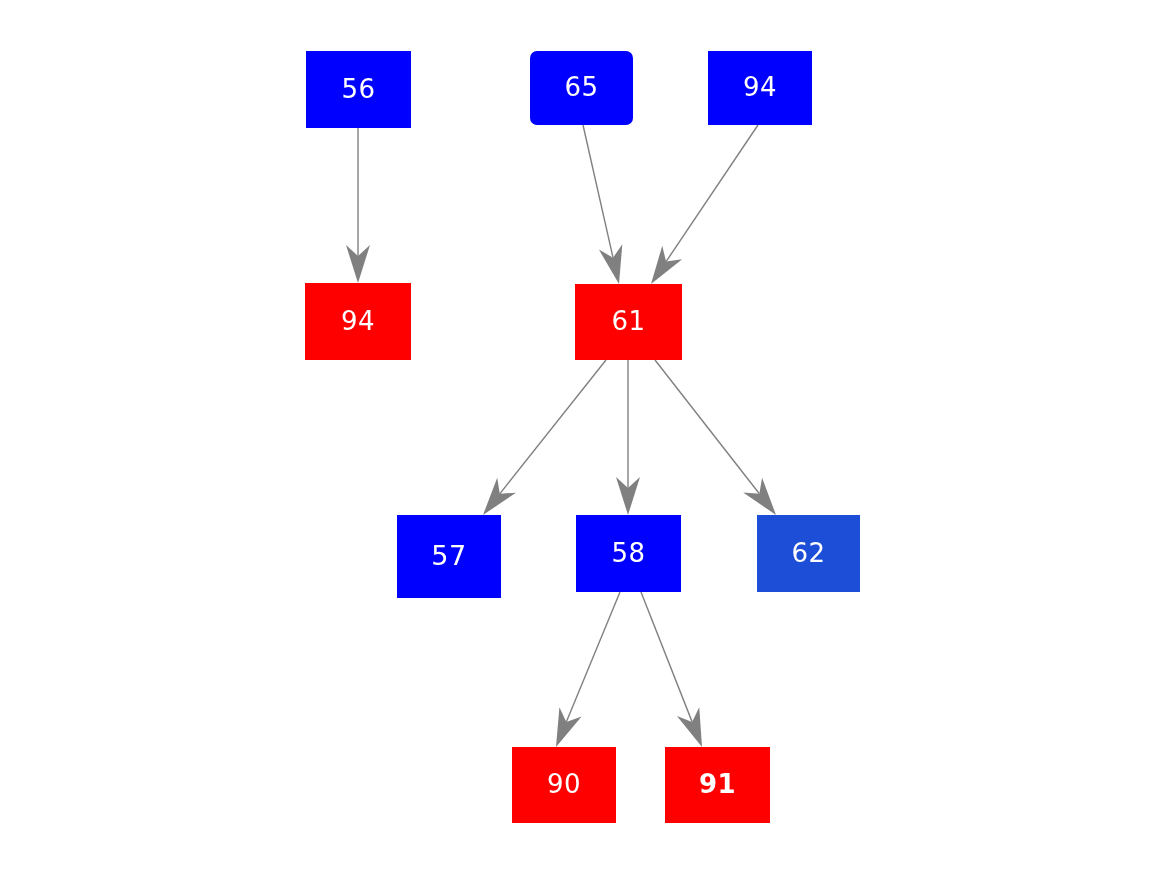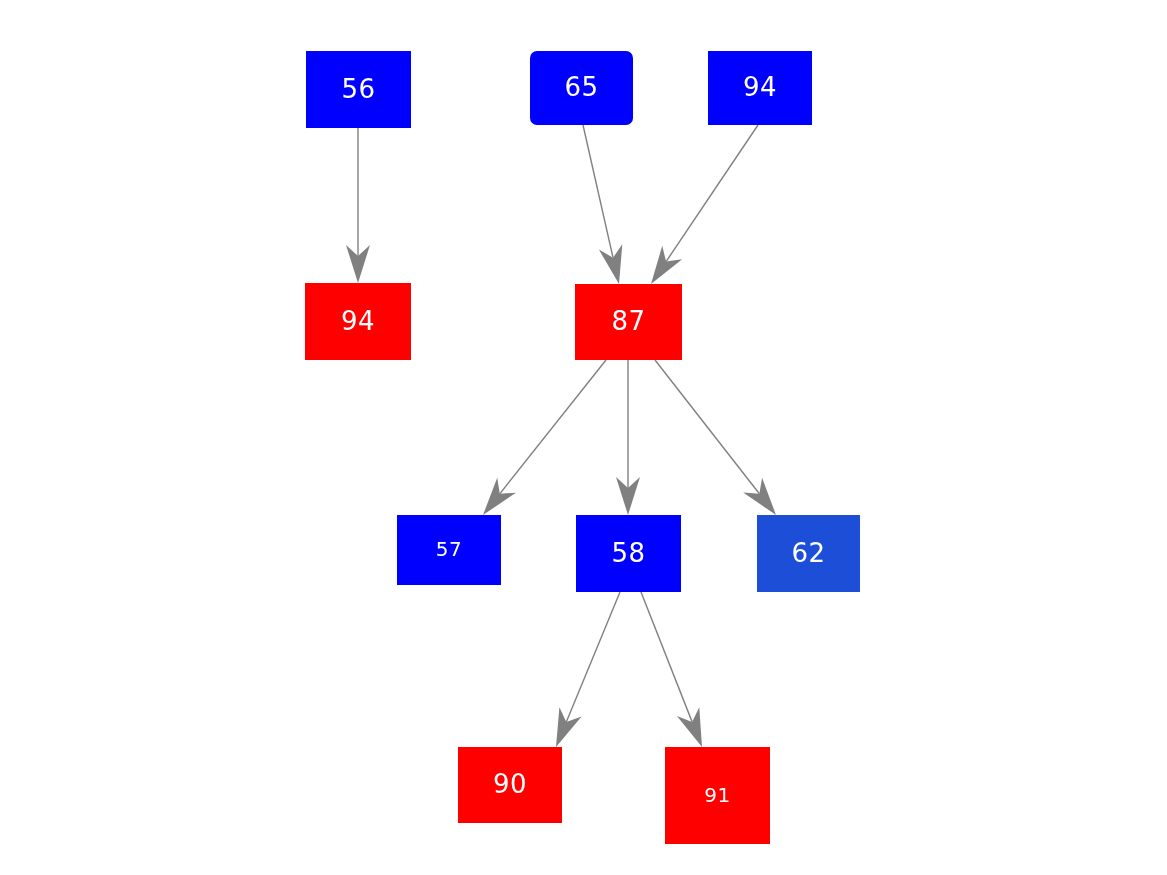--- a/index.html
+++ b/index.html
@@ -91,32 +91,32 @@
       <div class="graph-node" style="left: 530px; top: 51px; width: 103px; height: 74px; background: rgb(0, 0, 255); color: rgb(255, 255, 255); font-size: 26px; border-radius: 7px;">
         <span class="node-label">65</span>
       </div>
       <div class="graph-node" style="left: 708px; top: 51px; width: 104px; height: 74px; background: rgb(0, 0, 255); color: rgb(255, 255, 255); font-size: 26px;">
         <span class="node-label">94</span>
       </div>
       <div class="graph-node" style="left: 305px; top: 283px; width: 106px; height: 77px; background: rgb(255, 0, 0); color: rgb(255, 255, 255); font-size: 26px;">
         <span class="node-label">94</span>
       </div>
       <div class="graph-node" style="left: 575px; top: 284px; width: 107px; height: 76px; background: rgb(255, 0, 0); color: rgb(255, 255, 255); font-size: 26px;">
-        <span class="node-label">87</span>
+        <span class="node-label">61</span>
       </div>
-      <div class="graph-node" style="left: 397px; top: 515px; width: 104px; height: 70px; background: rgb(0, 0, 255); color: rgb(255, 255, 255); font-size: 20px;">
+      <div class="graph-node" style="left: 397px; top: 515px; width: 104px; height: 83px; background: rgb(0, 0, 255); color: rgb(255, 255, 255); font-size: 27px;">
         <span class="node-label">57</span>
       </div>
       <div class="graph-node" style="left: 576px; top: 515px; width: 105px; height: 77px; background: rgb(0, 0, 255); color: rgb(255, 255, 255); font-size: 26px;">
         <span class="node-label">58</span>
       </div>
       <div class="graph-node" style="left: 757px; top: 515px; width: 103px; height: 77px; background: #1d4ed8; color: rgb(255, 255, 255); font-size: 26px;">
         <span class="node-label">62</span>
       </div>
-      <div class="graph-node" style="left: 458px; top: 747px; width: 104px; height: 76px; background: rgb(255, 0, 0); color: rgb(255, 255, 255); font-size: 26px;">
+      <div class="graph-node" style="left: 512px; top: 747px; width: 104px; height: 76px; background: rgb(255, 0, 0); color: rgb(255, 255, 255); font-size: 26px;">
         <span class="node-label">90</span>
       </div>
-      <div class="graph-node" style="left: 665px; top: 747px; width: 105px; height: 97px; background: rgb(255, 0, 0); color: rgb(255, 255, 255); font-size: 20px;">
+      <div class="graph-node" style="left: 665px; top: 747px; width: 105px; height: 76px; background: rgb(255, 0, 0); color: rgb(255, 255, 255); font-size: 26px; font-weight: bold;">
         <span class="node-label">91</span>
       </div>
     </div>
 
 </div>
 
 </body></html>

